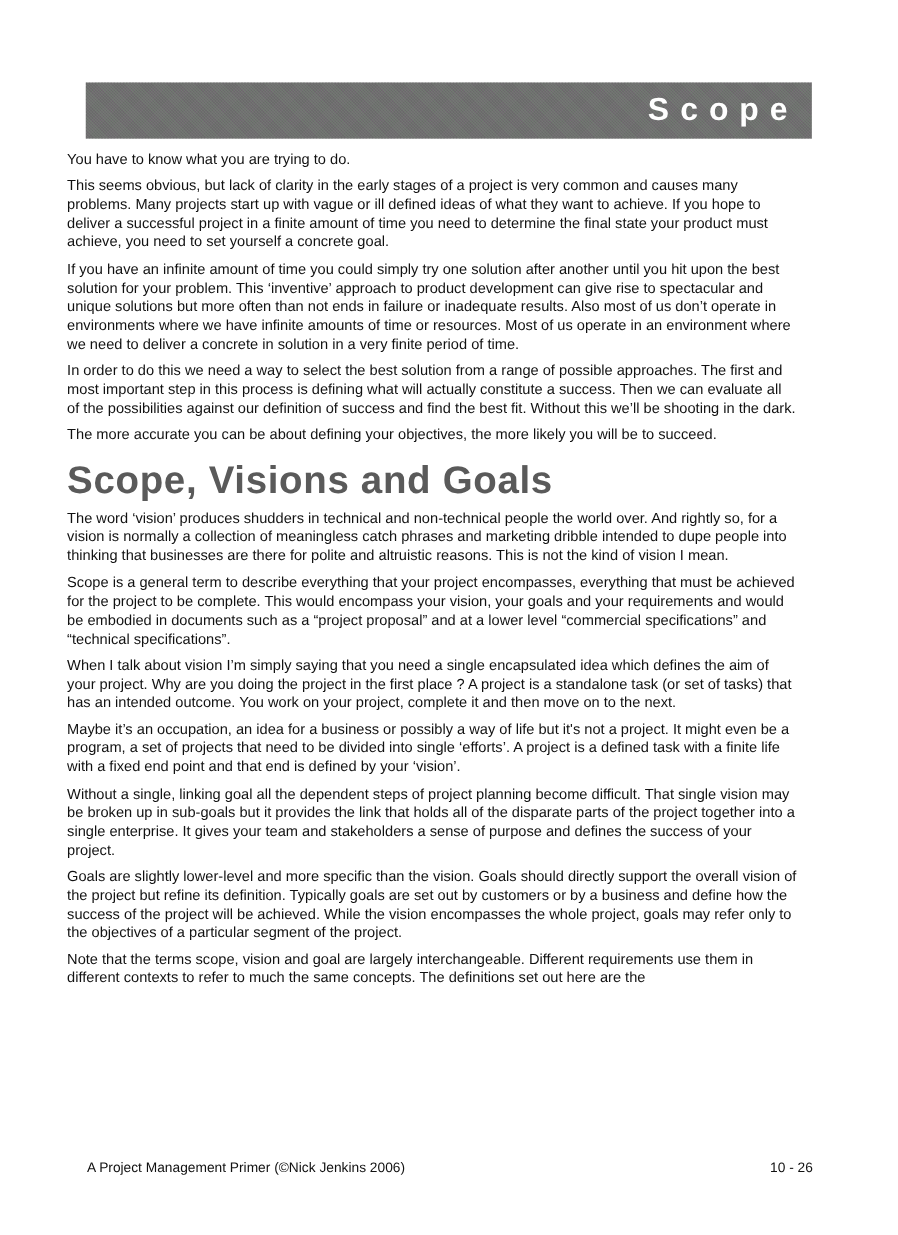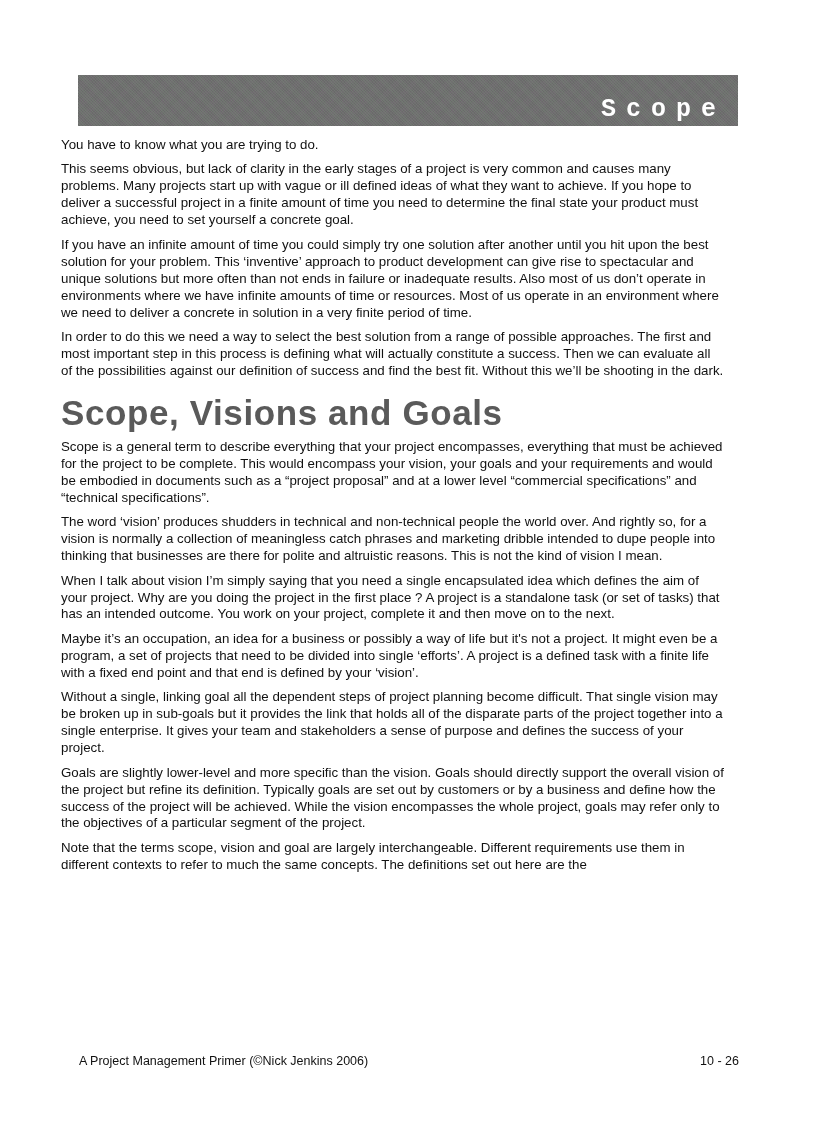--- a/index.html
+++ b/index.html
@@ -4,48 +4,49 @@
 <style>
   html, body { margin:0; padding:0; background:#ffffff; }
   body { width:816px; height:1123px; position:relative; overflow:hidden;
          font-family:"Liberation Sans", sans-serif; color:#111111; }
   .banner { position:absolute; left:78px; top:75px; width:660px; height:51px;
             background-color:#6a6a6a;
             background-image:
               repeating-linear-gradient(45deg, rgba(120,140,120,0.35) 0 1px, transparent 1px 2px),
               repeating-linear-gradient(-45deg, rgba(130,110,130,0.30) 0 1px, transparent 1px 2px);
             box-sizing:border-box; }
-  .banner-title { position:absolute; right:22px; top:20px; color:#ffffff;
-                  font-weight:bold; font-size:25px; letter-spacing:10px;
-                  font-family:Liberation Mono, monospace; margin-right:-10px; }
+  .banner-title { position:absolute; right:22px; top:9px; color:#ffffff;
+                  font-weight:bold; font-size:29px; letter-spacing:10px;
+                  font-family:Liberation Sans, sans-serif; margin-right:-10px; }
   .content { position:absolute; left:61px; top:137px; width:664px; }
   p { margin:0 0 7.5px 0; font-size:13.3px; line-height:16.95px; }
   p.italic { font-style:italic; }
   h2 { margin:16px 0 9px 0; font-size:35px; line-height:34px; font-weight:900;
        color:#5a5a5a; letter-spacing:0.6px; font-family:"Liberation Sans", sans-serif; }
   .footer { position:absolute; left:79px; top:1053px; width:660px; font-size:12.5px;
             line-height:16px; display:flex; justify-content:space-between; color:#111;text-align:right; }
 </style>
 </head>
 <body>
 
 <div class="banner">
   <span class="banner-title">Scope</span>
 </div>
 
 <div class="content">
   <p>You have to know what you are trying to do.</p>
   <p>This seems obvious, but lack of clarity in the early stages of a project is very common and causes many problems. Many projects start up with vague or ill defined ideas of what they want to achieve. If you hope to deliver a successful project in a finite amount of time you need to determine the final state your product must achieve, you need to set yourself a concrete goal.</p>
   <p>If you have an infinite amount of time you could simply try one solution after another until you hit upon the best solution for your problem. This ‘inventive’ approach to product development can give rise to spectacular and unique solutions but more often than not ends in failure or inadequate results. Also most of us don’t operate in environments where we have infinite amounts of time or resources. Most of us operate in an environment where we need to deliver a concrete in solution in a very finite period of time.</p>
   <p>In order to do this we need a way to select the best solution from a range of possible approaches. The first and most important step in this process is defining what will actually constitute a success. Then we can evaluate all of the possibilities against our definition of success and find the best fit. Without this we’ll be shooting in the dark.</p>
+  <p>The more accurate you can be about defining your objectives, the more likely you will be to succeed.</p>
 
   <h2>Scope, Visions and Goals</h2>
 
+  <p>The word ‘vision’ produces shudders in technical and non-technical people the world over. And rightly so, for a vision is normally a collection of meaningless catch phrases and marketing dribble intended to dupe people into thinking that businesses are there for  polite and altruistic reasons. This is not the kind of vision I mean.</p>
   <p>Scope is a general term to describe everything that your project encompasses, everything that must be achieved for the project to be complete. This would encompass your vision, your goals and your requirements and would be embodied in documents such as a “project proposal” and at a lower level “commercial specifications” and “technical specifications”.</p>
-  <p>The word ‘vision’ produces shudders in technical and non-technical people the world over. And rightly so, for a vision is normally a collection of meaningless catch phrases and marketing dribble intended to dupe people into thinking that businesses are there for  polite and altruistic reasons. This is not the kind of vision I mean.</p>
   <p>When I talk about vision I’m simply saying that you need a single encapsulated idea which defines the aim of your project. Why are you doing the project in the first place ? A project is a standalone task (or set of tasks) that has an intended outcome. You work on your project, complete it and then move on to the next.</p>
   <p>Maybe it’s an occupation, an idea for a business or possibly a way of life but it's not a project. It might even be a program, a set of projects that need to be divided into single ‘efforts’. A project is a defined task with a finite life with a fixed end point and that end is defined by your ‘vision’.</p>
   <p>Without a single, linking goal all the dependent steps of project planning become difficult. That single vision may be broken up in sub-goals but it provides the link that holds all of the disparate parts of the project together into a single enterprise. It gives your team and stakeholders a sense of purpose and defines the success of your project.</p>
   <p>Goals are slightly lower-level and more specific than the vision. Goals should directly support the overall vision of the project but refine its definition. Typically goals are set out by customers or by a business and define how the success of the project will be achieved. While the vision encompasses the whole project, goals may refer only to the objectives of a particular segment of the project.</p>
   <p>Note that the terms scope, vision and goal are largely interchangeable. Different requirements use them in different contexts to refer to much the same concepts. The definitions set out here are the</p>
 </div>
 
 <div class="footer">
   <span>A Project Management Primer (©Nick Jenkins 2006)</span>
   <span>10 - 26</span>

